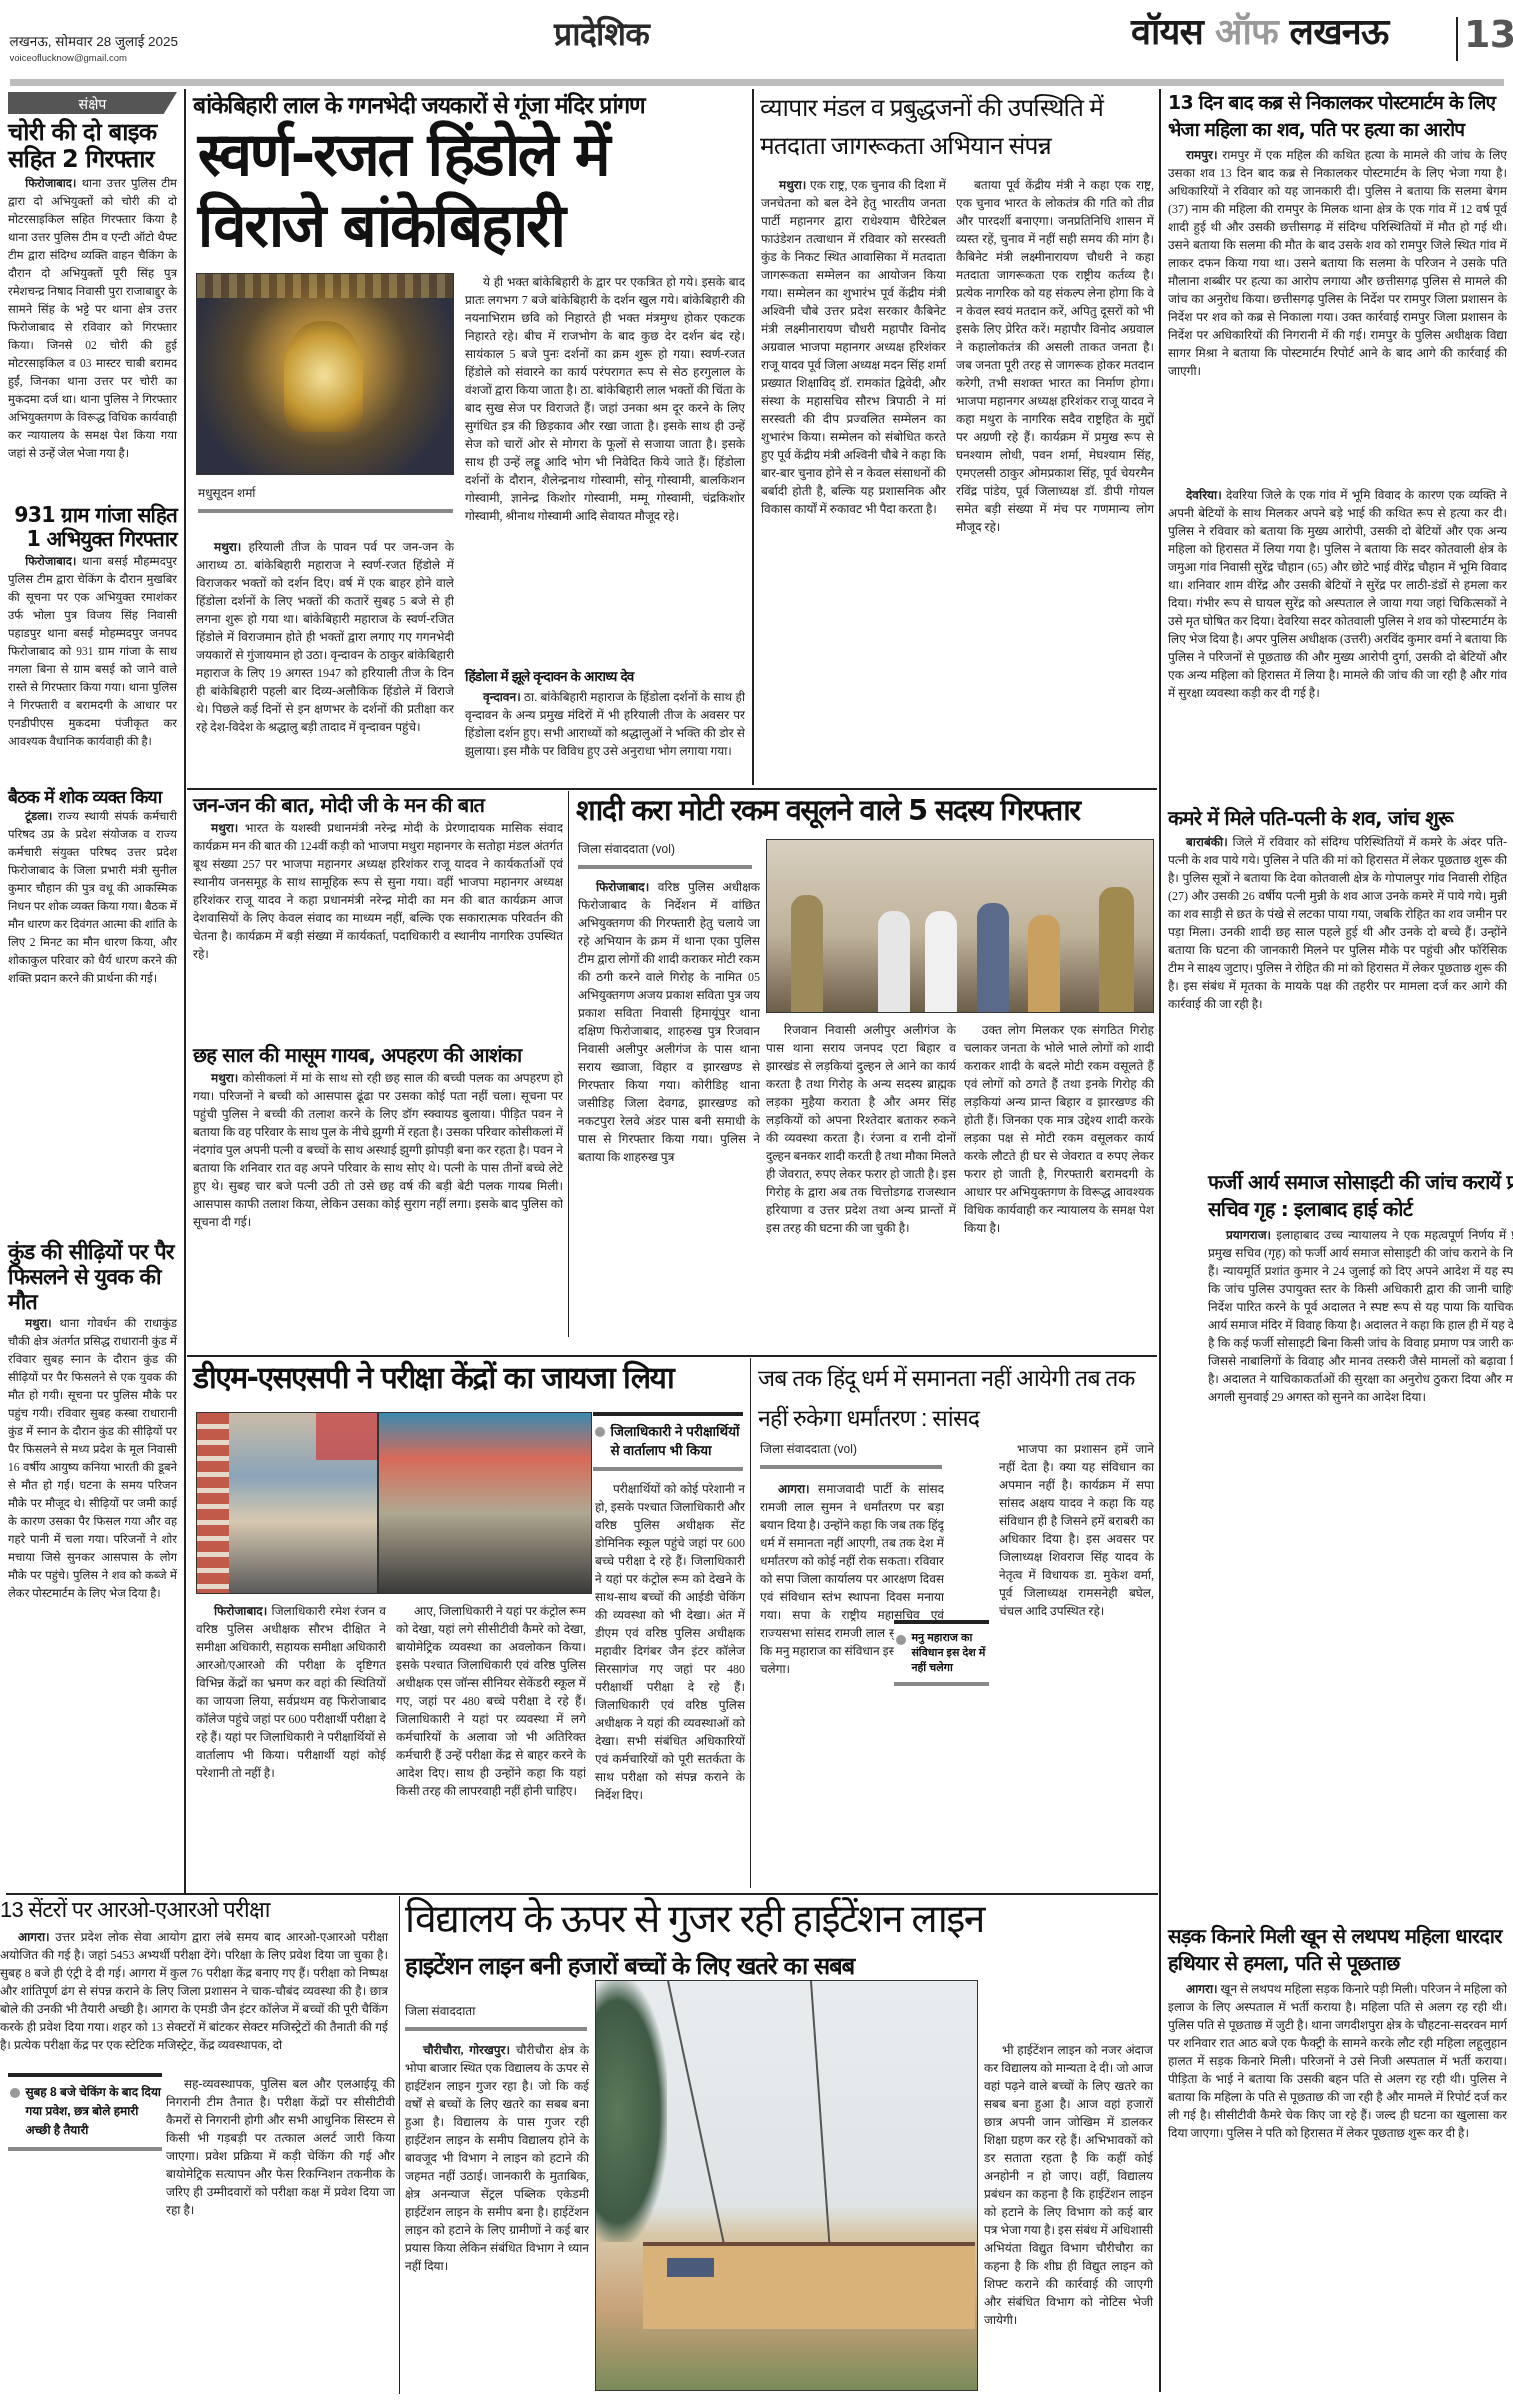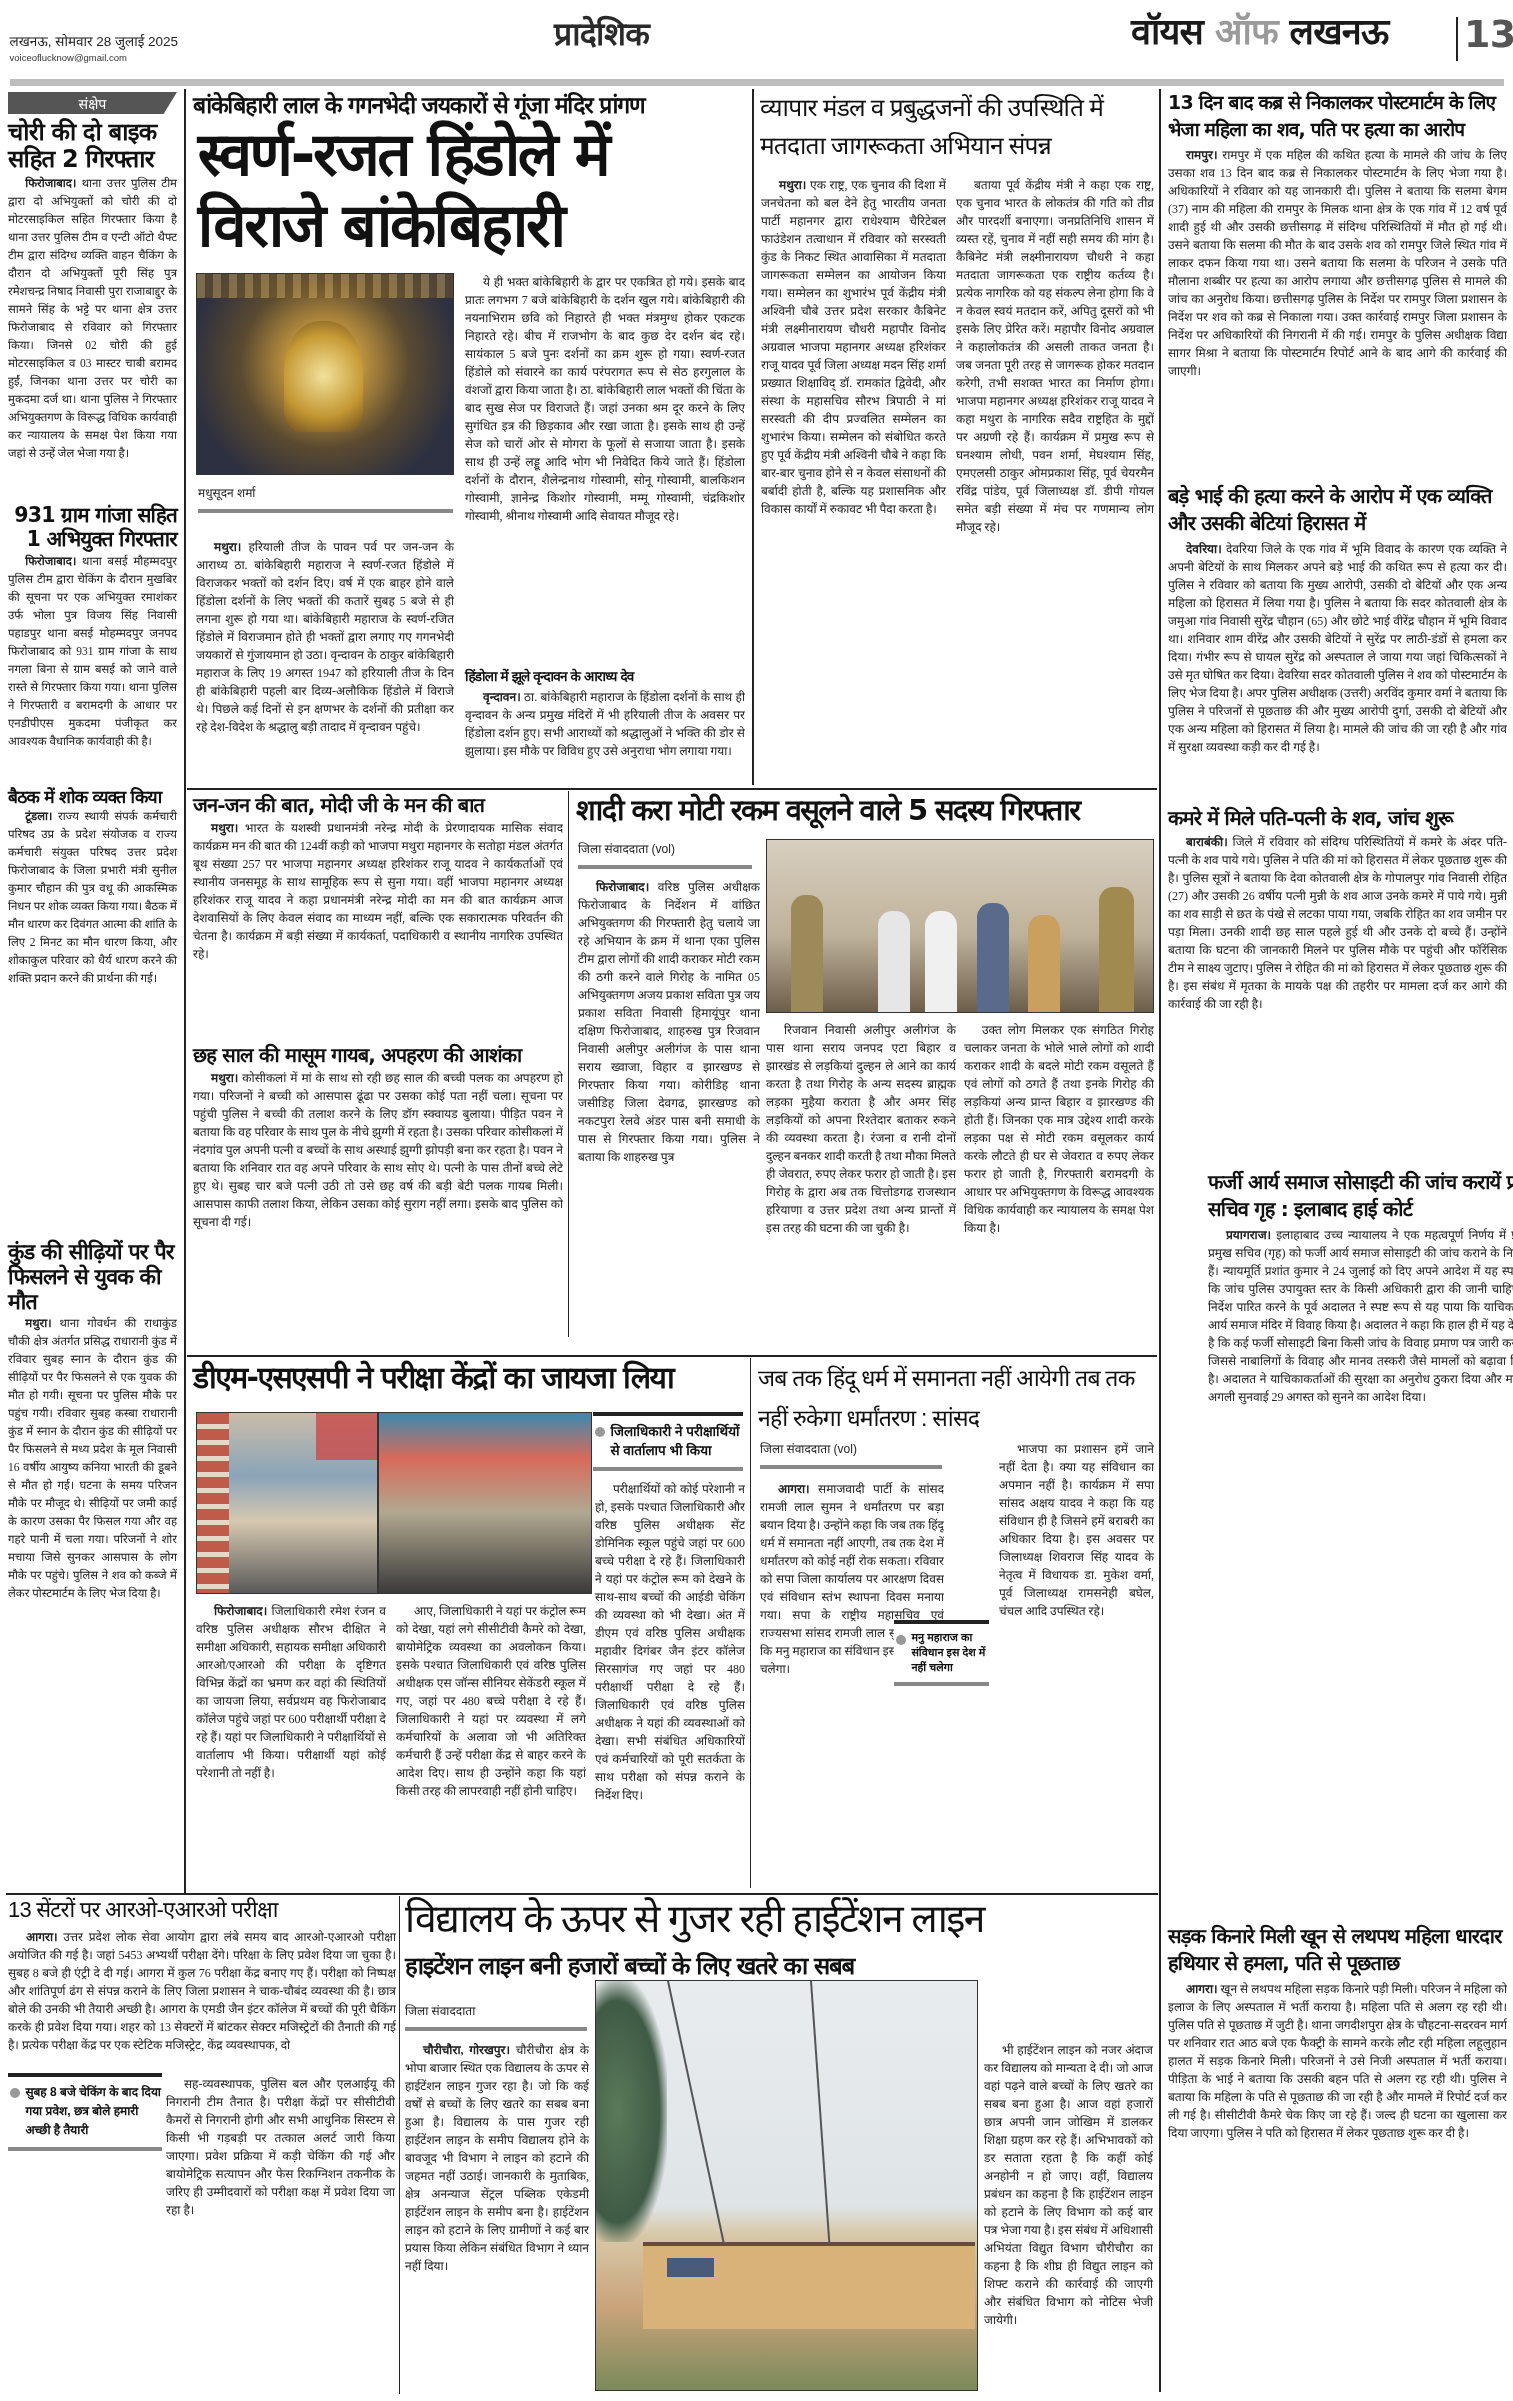--- a/index.html
+++ b/index.html
@@ -96,21 +96,20 @@
     <p>बताया पूर्व केंद्रीय मंत्री ने कहा एक राष्ट्र, एक चुनाव भारत के लोकतंत्र की गति को तीव्र और पारदर्शी बनाएगा। जनप्रतिनिधि शासन में व्यस्त रहें, चुनाव में नहीं सही समय की मांग है। कैबिनेट मंत्री लक्ष्मीनारायण चौधरी ने कहा मतदाता जागरूकता एक राष्ट्रीय कर्तव्य है। प्रत्येक नागरिक को यह संकल्प लेना होगा कि वे न केवल स्वयं मतदान करें, अपितु दूसरों को भी इसके लिए प्रेरित करें। महापौर विनोद अग्रवाल ने कहालोकतंत्र की असली ताकत जनता है। जब जनता पूरी तरह से जागरूक होकर मतदान करेगी, तभी सशक्त भारत का निर्माण होगा। भाजपा महानगर अध्यक्ष हरिशंकर राजू यादव ने कहा मथुरा के नागरिक सदैव राष्ट्रहित के मुद्दों पर अग्रणी रहे हैं। कार्यक्रम में प्रमुख रूप से घनश्याम लोधी, पवन शर्मा, मेघश्याम सिंह, एमएलसी ठाकुर ओमप्रकाश सिंह, पूर्व चेयरमैन रविंद्र पांडेय, पूर्व जिलाध्यक्ष डॉ. डीपी गोयल समेत बड़ी संख्या में मंच पर गणमान्य लोग मौजूद रहे।</p>
   </div>
 
 <div class="abs" style="left:1168px;top:89px;width:339px;">
   <div class="hd" style="font-size:19px;line-height:27px;">13 दिन बाद कब्र से निकालकर पोस्टमार्टम के लिए भेजा महिला का शव, पति पर हत्या का आरोप</div>
   <div class="body" style="height:372px;margin-top:3.2px;">
       <p><span class="lead">रामपुर।</span> <span>रामपुर में एक महिल की कथित हत्या के मामले की जांच के लिए उसका शव 13 दिन बाद कब्र से निकालकर पोस्टमार्टम के लिए भेजा गया है। अधिकारियों ने रविवार को यह जानकारी दी। पुलिस ने बताया कि सलमा बेगम (37) नाम की महिला की रामपुर के मिलक थाना क्षेत्र के एक गांव में 12 वर्ष पूर्व शादी हुई थी और उसकी छत्तीसगढ़ में संदिग्ध परिस्थितियों में मौत हो गई थी। उसने बताया कि सलमा की मौत के बाद उसके शव को रामपुर जिले स्थित गांव में लाकर दफन किया गया था। उसने बताया कि सलमा के परिजन ने उसके पति मौलाना शब्बीर पर हत्या का आरोप लगाया और छत्तीसगढ़ पुलिस से मामले की जांच का अनुरोध किया। छत्तीसगढ़ पुलिस के निर्देश पर रामपुर जिला प्रशासन के निर्देश पर शव को कब्र से निकाला गया। उक्त कार्रवाई रामपुर जिला प्रशासन के निर्देश पर अधिकारियों की निगरानी में की गई। रामपुर के पुलिस अधीक्षक विद्या सागर मिश्रा ने बताया कि पोस्टमार्टम रिपोर्ट आने के बाद आगे की कार्रवाई की जाएगी।</span></p>
     </div>
 </div>
 <div class="abs" style="left:1168px;top:483px;width:339px;">
-  <div class="hd" style="font-size:20px;line-height:27px;">बड़े भाई की हत्या करने के आरोप में एक व्यक्ति और उसकी बेटियां हिरासत में</div>
   <div class="body" style="height:261px;margin-top:3.2px;">
       <p><span class="lead">देवरिया।</span> <span>देवरिया जिले के एक गांव में भूमि विवाद के कारण एक व्यक्ति ने अपनी बेटियों के साथ मिलकर अपने बड़े भाई की कथित रूप से हत्या कर दी। पुलिस ने रविवार को बताया कि मुख्य आरोपी, उसकी दो बेटियों और एक अन्य महिला को हिरासत में लिया गया है। पुलिस ने बताया कि सदर कोतवाली क्षेत्र के जमुआ गांव निवासी सुरेंद्र चौहान (65) और छोटे भाई वीरेंद्र चौहान में भूमि विवाद था। शनिवार शाम वीरेंद्र और उसकी बेटियों ने सुरेंद्र पर लाठी-डंडों से हमला कर दिया। गंभीर रूप से घायल सुरेंद्र को अस्पताल ले जाया गया जहां चिकित्सकों ने उसे मृत घोषित कर दिया। देवरिया सदर कोतवाली पुलिस ने शव को पोस्टमार्टम के लिए भेज दिया है। अपर पुलिस अधीक्षक (उत्तरी) अरविंद कुमार वर्मा ने बताया कि पुलिस ने परिजनों से पूछताछ की और मुख्य आरोपी दुर्गा, उसकी दो बेटियों और एक अन्य महिला को हिरासत में लिया है। मामले की जांच की जा रही है और गांव में सुरक्षा व्यवस्था कड़ी कर दी गई है।</span></p>
     </div>
 </div>
 <div class="abs" style="left:1168px;top:807px;width:339px;">
   <div class="hd" style="font-size:20px;">कमरे में मिले पति-पत्नी के शव, जांच शुरू</div>
   <div class="body" style="height:340px;margin-top:3.2px;">
       <p><span class="lead">बाराबंकी।</span> <span>जिले में रविवार को संदिग्ध परिस्थितियों में कमरे के अंदर पति-पत्नी के शव पाये गये। पुलिस ने पति की मां को हिरासत में लेकर पूछताछ शुरू की है। पुलिस सूत्रों ने बताया कि देवा कोतवाली क्षेत्र के गोपालपुर गांव निवासी रोहित (27) और उसकी 26 वर्षीय पत्नी मुन्नी के शव आज उनके कमरे में पाये गये। मुन्नी का शव साड़ी से छत के पंखे से लटका पाया गया, जबकि रोहित का शव जमीन पर पड़ा मिला। उनकी शादी छह साल पहले हुई थी और उनके दो बच्चे हैं। उन्होंने बताया कि घटना की जानकारी मिलने पर पुलिस मौके पर पहुंची और फॉरेंसिक टीम ने साक्ष्य जुटाए। पुलिस ने रोहित की मां को हिरासत में लेकर पूछताछ शुरू की है। इस संबंध में मृतका के मायके पक्ष की तहरीर पर मामला दर्ज कर आगे की कार्रवाई की जा रही है।</span></p>
     </div>
 </div>
@@ -189,21 +188,21 @@
     <p><span class="lead">आगरा।</span> <span>समाजवादी पार्टी के सांसद रामजी लाल सुमन ने धर्मांतरण पर बड़ा बयान दिया है। उन्होंने कहा कि जब तक हिंदू धर्म में समानता नहीं आएगी, तब तक देश में धर्मांतरण को कोई नहीं रोक सकता। रविवार को सपा जिला कार्यालय पर आरक्षण दिवस एवं संविधान स्तंभ स्थापना दिवस मनाया गया। सपा के राष्ट्रीय महासचिव एवं राज्यसभा सांसद रामजी लाल सुमन ने कहा कि मनु महाराज का संविधान इस देश में नहीं चलेगा।</span></p>
   </div>
 <div class="abs" style="left:894px;top:1620px;width:95px;">
   <div class="bullet" style="font-size:11px;line-height:15px;background:#fff;"><span class="dot"></span><span>मनु महाराज का संविधान इस देश में नहीं चलेगा</span></div>
 </div>
 <div class="abs body" style="left:999px;top:1440px;width:155px;height:443px;">
     <p>भाजपा का प्रशासन हमें जाने नहीं देता है। क्या यह संविधान का अपमान नहीं है। कार्यक्रम में सपा सांसद अक्षय यादव ने कहा कि यह संविधान ही है जिसने हमें बराबरी का अधिकार दिया है। इस अवसर पर जिलाध्यक्ष शिवराज सिंह यादव के नेतृत्व में विधायक डा. मुकेश वर्मा, पूर्व जिलाध्यक्ष रामसनेही बघेल, चंचल आदि उपस्थित रहे।</p>
   </div>
 
 <div class="hrule" style="left:6.3px;top:1893px;width:1152px;"></div>
-<div class="abs" style="left:8px;top:1897px;width:388px;">
+<div class="abs" style="left:0;top:1897px;width:388px;">
   <div class="hd-light" style="font-size:22px;">13 सेंटरों पर आरओ-एआरओ परीक्षा</div>
   <div class="body" style="height:141px;margin-top:4.7px;">
       <p><span class="lead">आगरा।</span> <span>उत्तर प्रदेश लोक सेवा आयोग द्वारा लंबे समय बाद आरओ-एआरओ परीक्षा अयोजित की गई है। जहां 5453 अभ्यर्थी परीक्षा देंगे। परिक्षा के लिए प्रवेश दिया जा चुका है। सुबह 8 बजे ही एंट्री दे दी गई। आगरा में कुल 76 परीक्षा केंद्र बनाए गए हैं। परीक्षा को निष्पक्ष और शांतिपूर्ण ढंग से संपन्न कराने के लिए जिला प्रशासन ने चाक-चौबंद व्यवस्था की है। छात्र बोले की उनकी भी तैयारी अच्छी है। आगरा के एमडी जैन इंटर कॉलेज में बच्चों की पूरी चैकिंग करके ही प्रवेश दिया गया। शहर को 13 सेक्टरों में बांटकर सेक्टर मजिस्ट्रेटों की तैनाती की गई है। प्रत्येक परीक्षा केंद्र पर एक स्टेटिक मजिस्ट्रेट, केंद्र व्यवस्थापक, दो</span></p>
     </div>
 </div>
 <div class="abs" style="left:8px;top:2073px;width:154px;">
   <div class="bullet" style="font-size:12px;"><span class="dot"></span><span>सुबह 8 बजे चेकिंग के बाद दिया गया प्रवेश, छत्र बोले हमारी अच्छी है तैयारी</span></div>
 </div>
 <div class="abs body" style="left:166px;top:2075px;width:229px;height:316px;">
     <p>सह-व्यवस्थापक, पुलिस बल और एलआईयू की निगरानी टीम तैनात है। परीक्षा केंद्रों पर सीसीटीवी कैमरों से निगरानी होगी और सभी आधुनिक सिस्टम से किसी भी गड़बड़ी पर तत्काल अलर्ट जारी किया जाएगा। प्रवेश प्रक्रिया में कड़ी चेकिंग की गई और बायोमेट्रिक सत्यापन और फेस रिकग्निशन तकनीक के जरिए ही उम्मीदवारों को परीक्षा कक्ष में प्रवेश दिया जा रहा है।</p>

